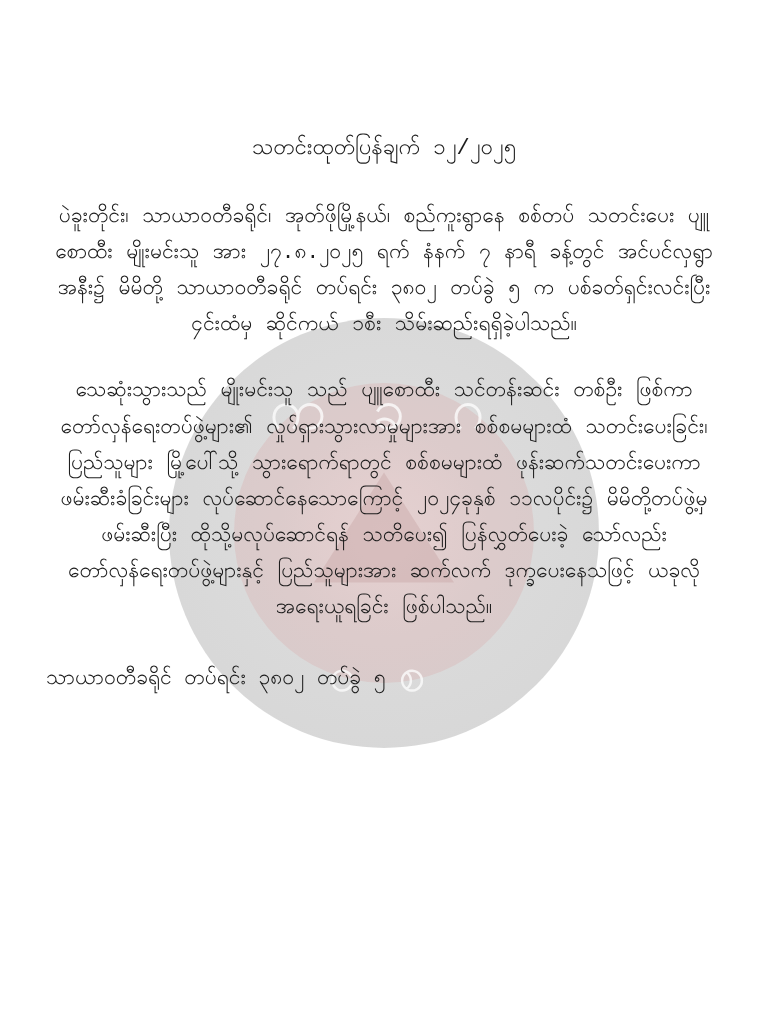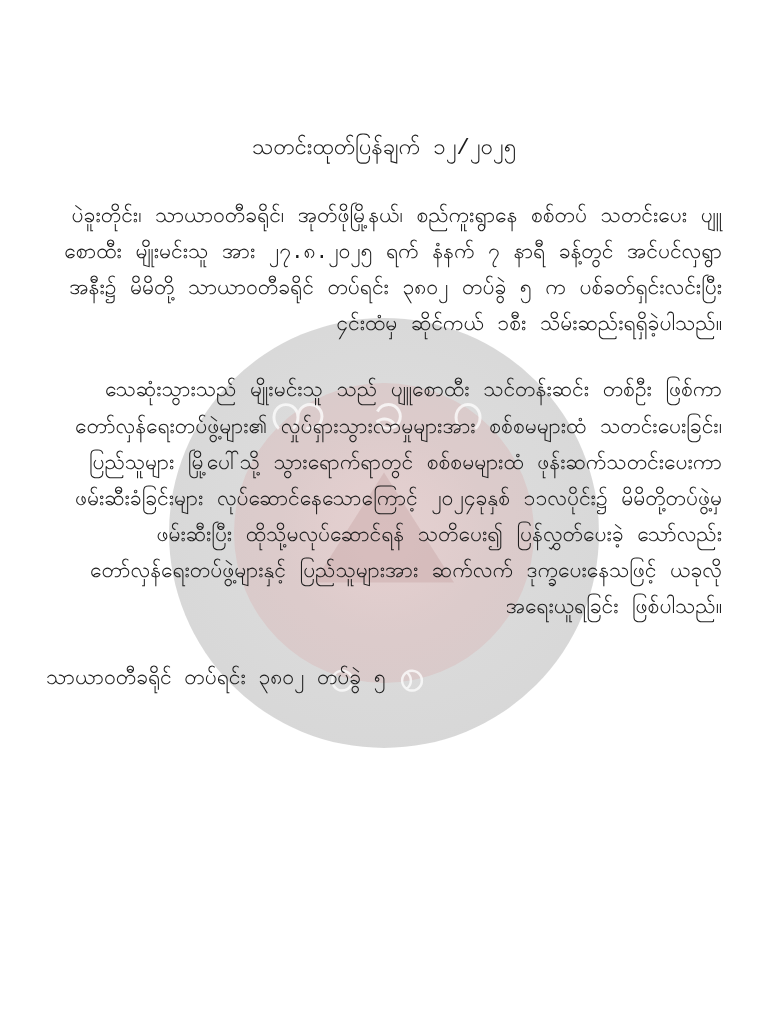--- a/index.html
+++ b/index.html
@@ -84,21 +84,21 @@
     padding-top: 132px;
     text-align: center;
     font-size: 22px;
     line-height: 1.5;
     font-weight: 400;
     color: #1b1b1b;
   }
   .para {
     margin: 0;
     padding-top: 30px;
-    text-align: right;
+    text-align: center;
     font-size: 21px;
     line-height: 1.72;
     color: #1b1b1b;
     word-spacing: 1px;
   }
   .para.first {
     padding-top: 34px;
   }
   .signature {
     margin: 0;

